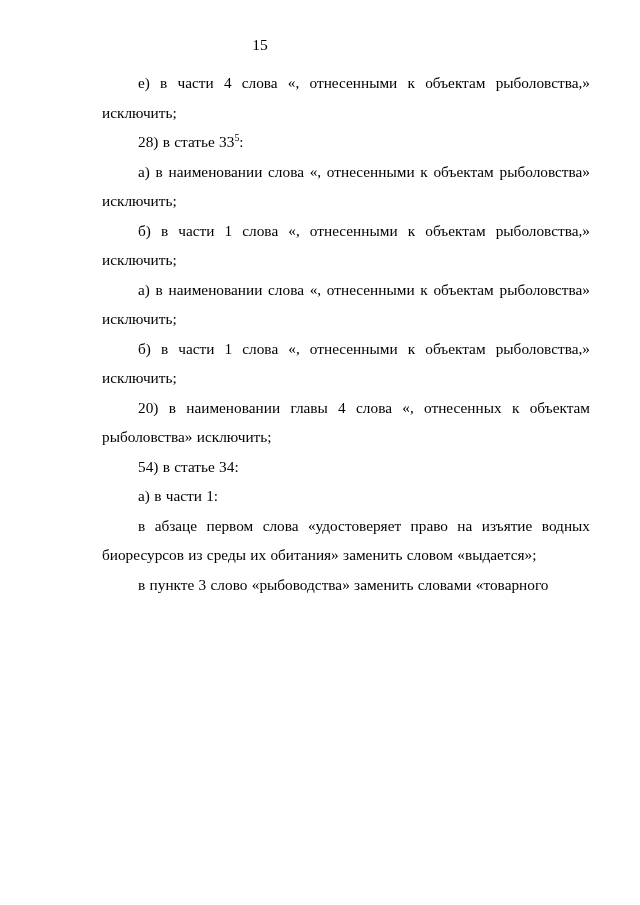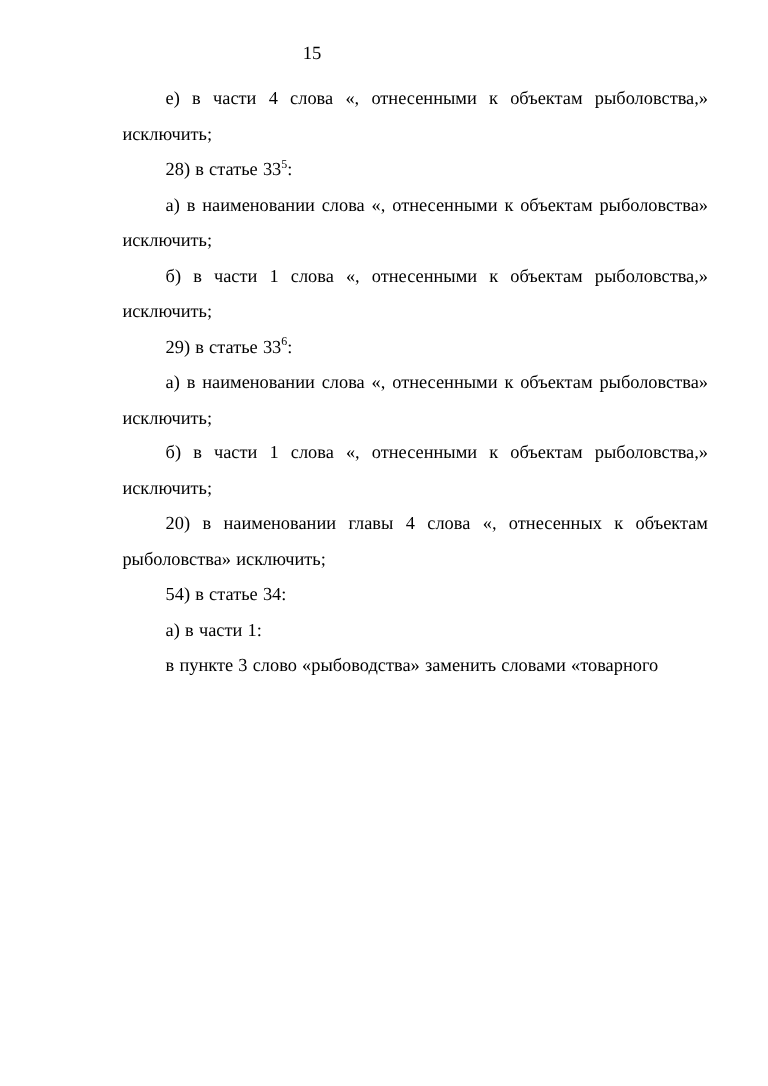--- a/index.html
+++ b/index.html
@@ -62,29 +62,29 @@
 
     <p class="para">е) в части 4 слова «, отнесенными к объектам рыболовства,» исключить;</p>
 
 
     <p class="para last-line-justify">28) в статье 33<sup>5</sup>:</p>
 
     <p class="para">а) в наименовании слова «, отнесенными к объектам рыболовства» исключить;</p>
 
     <p class="para">б) в части 1 слова «, отнесенными к объектам рыболовства,» исключить;</p>
 
-    <p class="para last-line-justify">29) в статье 33<sup>6</sup>:</p>
 
     <p class="para">а) в наименовании слова «, отнесенными к объектам рыболовства» исключить;</p>
 
     <p class="para">б) в части 1 слова «, отнесенными к объектам рыболовства,» исключить;</p>
 
     <p class="para">20) в наименовании главы 4 слова «, отнесенных к объектам рыболовства» исключить;</p>
 
     <p class="para last-line-justify">54) в статье 34:</p>
 
     <p class="para last-line-justify">а)  в части 1:</p>
 
+    <p class="para">в абзаце первом слова «удостоверяет право на изъятие водных биоресурсов из среды их обитания» заменить словом «выдается»;</p>
 
     <p class="para">в пункте 3 слово «рыбоводства» заменить словами «товарного</p>
 
   </div>
 </div>
 
 </body></html>

